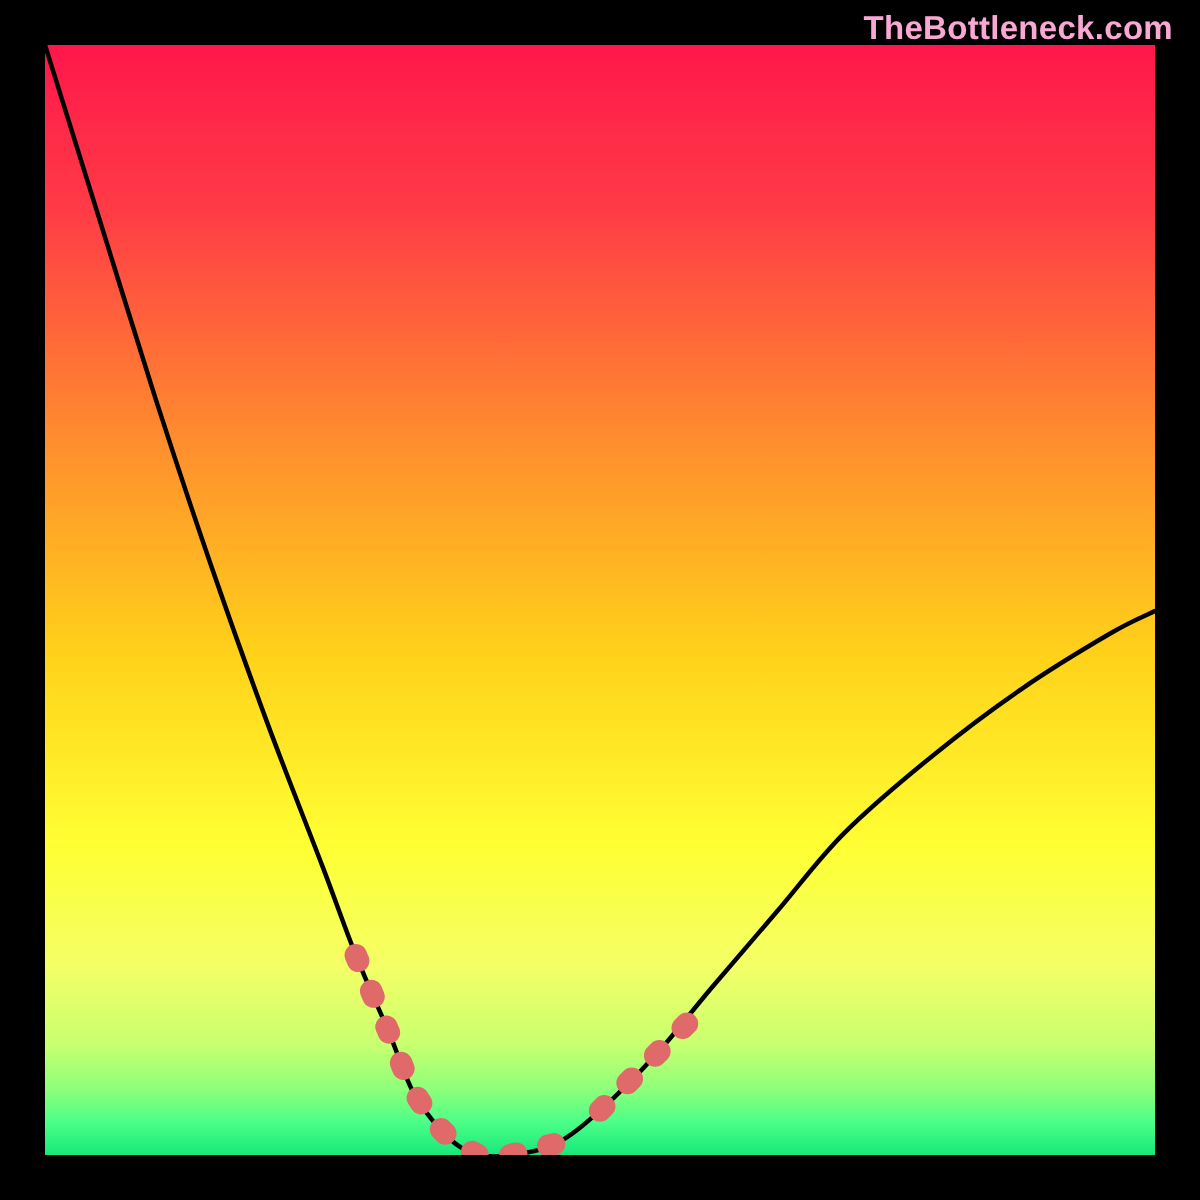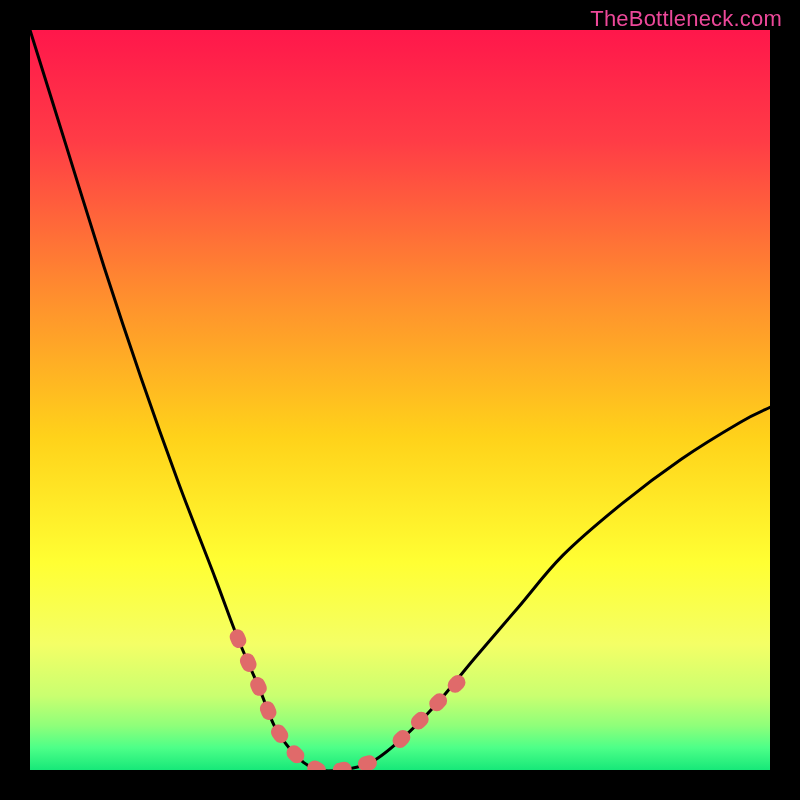--- a/index.html
+++ b/index.html
@@ -21,22 +21,22 @@
     left: 30px;
     top: 30px;
     width: 740px;
     height: 740px;
   }
   .watermark {
     position: absolute;
     top: 6px;
     right: 18px;
     font-size: 22px;
-    font-weight: 400;
-    color: #ec4899;
+    font-weight: 700;
+    color: #f9a8d4;
     letter-spacing: 0.2px;
   }
   svg { display: block; }
 </style>
 </head>
 <body>
 
 <div class="frame">
   <div class="watermark">TheBottleneck.com</div>
 

